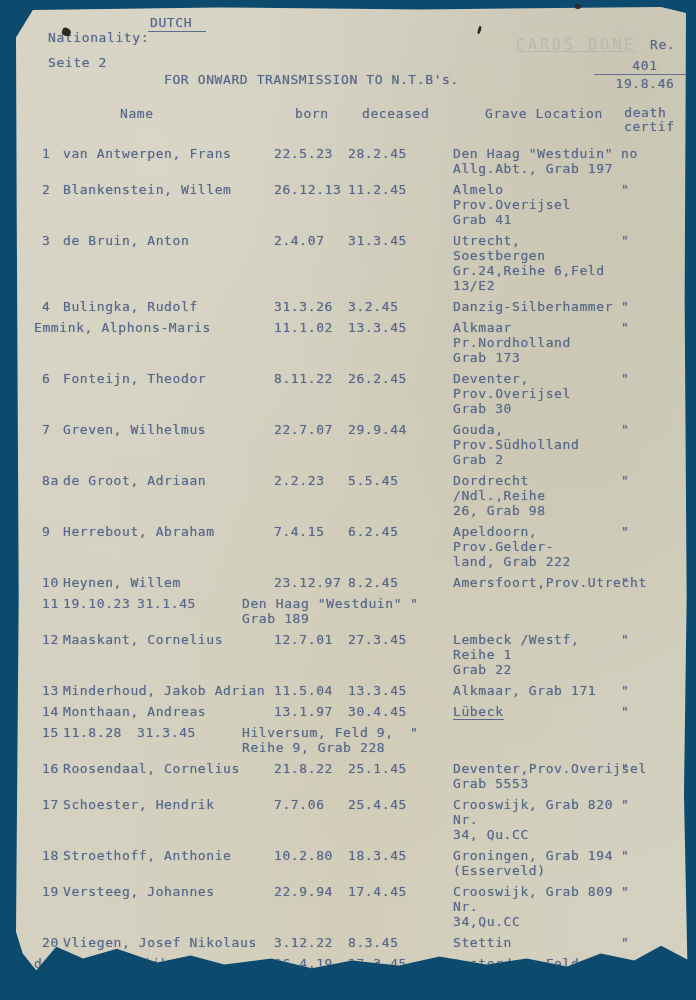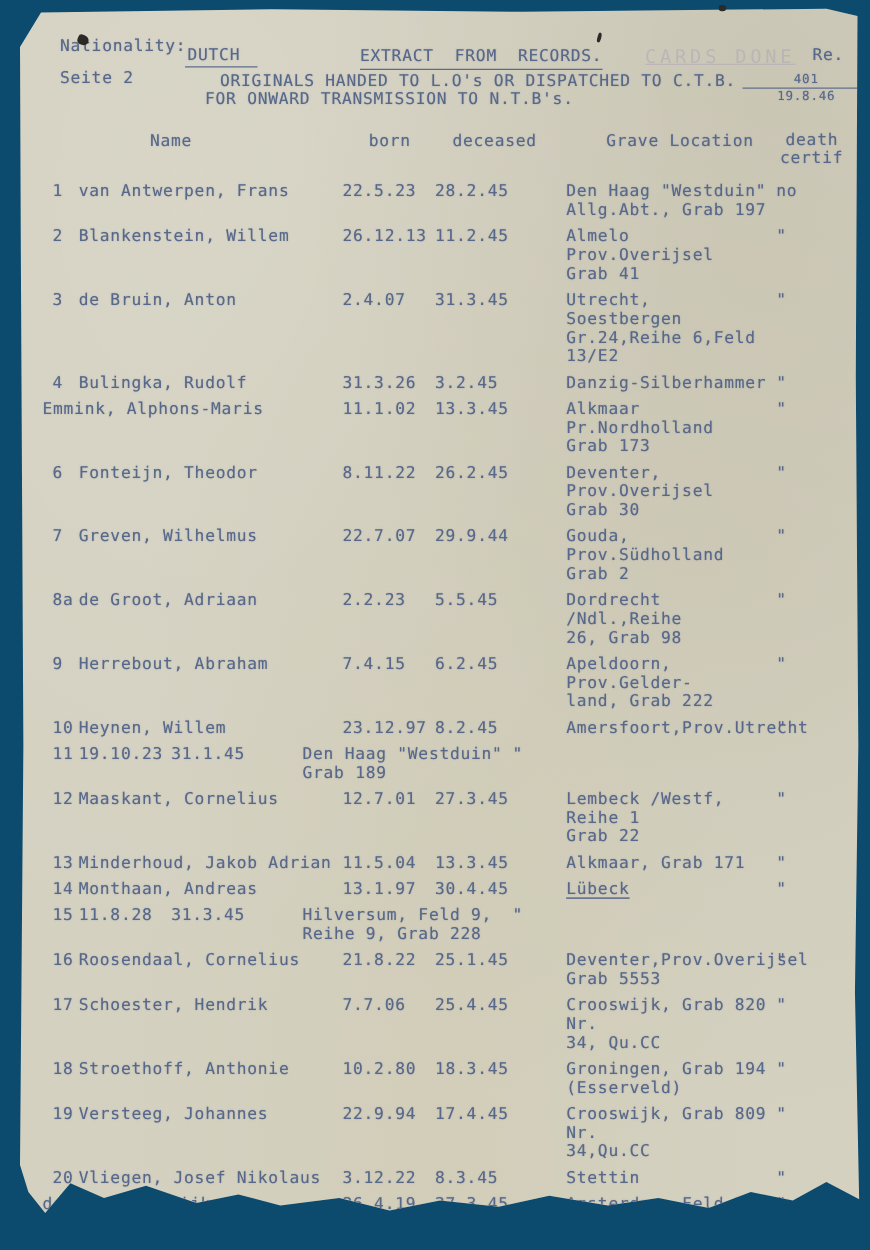--- a/index.html
+++ b/index.html
@@ -23,55 +23,53 @@
     );
   }
   .ink{color:#57688a;text-shadow:0 0 1px rgba(87,104,138,0.55);}
   .abs{position:absolute;font-size:13px;letter-spacing:0.6px;white-space:pre;}
   .uline{border-bottom:1.5px solid rgba(70,90,130,0.85);padding:0 14px 1px 2px;}
   .uline2{text-decoration:underline;text-underline-offset:3px;}
   .title{border-bottom:1.5px solid rgba(70,90,130,0.85);padding-bottom:2px;}
   .stamp{position:absolute;left:500px;top:30px;font-size:15px;letter-spacing:3px;
          color:#9b8fb8;opacity:0.32;white-space:pre;text-decoration:underline;}
   .refblock{position:absolute;left:578px;top:52px;width:102px;text-align:center;
-            font-size:10px;letter-spacing:0.6px;}
+            font-size:13px;letter-spacing:0.6px;}
   .refblock .num{display:block;border-bottom:1.6px solid rgba(70,90,130,0.8);
                  padding-bottom:1px;margin-bottom:1px;}
-  .colhead-certif{line-height:14px;text-align:right;}
+  .colhead-certif{line-height:14px;text-align:center;}
   
   .rows{position:absolute;left:0;top:140px;width:672px;}
   .row{display:flex;align-items:flex-start;padding-left:26px;margin-bottom:6px;
        font-size:13px;letter-spacing:0.6px;line-height:15px;}
   .no{width:21px;flex:none;}
   .name{width:211px;flex:none;}
   .born{width:74px;flex:none;}
   .deceased{width:105px;flex:none;}
   .grave{width:168px;flex:none;white-space:pre-line;}
   .certif{flex:none;margin-left:0;}
   .row.flush .name{width:240px;margin-left:-8px;}
   .speck{position:absolute;background:#2c2a26;border-radius:40% 60% 55% 45%;}
 </style>
 </head>
 <body>
 
 <div class="scene">
   <div class="paper">
 
     <span class="abs ink" style="left:32px;top:24px;">Nationality:</span>
-    <span class="abs ink uline" style="left:132px;top:31px;text-align:right;">DUTCH</span>
-
-    <span class="abs ink title" style="left:272px;top:32px;">EXTRACT  FROM  RECORDS.</span>
+    <span class="abs ink uline" style="left:132px;top:9px;text-align:right;">DUTCH</span>
+
 
     <span class="stamp">CARDS DONE</span>
 
     <span class="abs ink" style="left:634px;top:31px;">Re.</span>
 
     <span class="abs ink" style="left:32px;top:49px;text-align:center;">Seite 2</span>
 
-    <span class="abs ink" style="left:160px;top:52px;">ORIGINALS HANDED TO L.O's OR DISPATCHED TO C.T.B.</span>
     <span class="abs ink" style="left:148px;top:66px;">FOR ONWARD TRANSMISSION TO N.T.B's.</span>
 
     <div class="refblock ink">
       <span class="num">401</span>
       <span>19.8.46</span>
     </div>
 
     <span class="abs ink" style="left:104px;top:100px;">Name</span>
     <span class="abs ink" style="left:279px;top:100px;">born</span>
     <span class="abs ink" style="left:346px;top:100px;">deceased</span>

